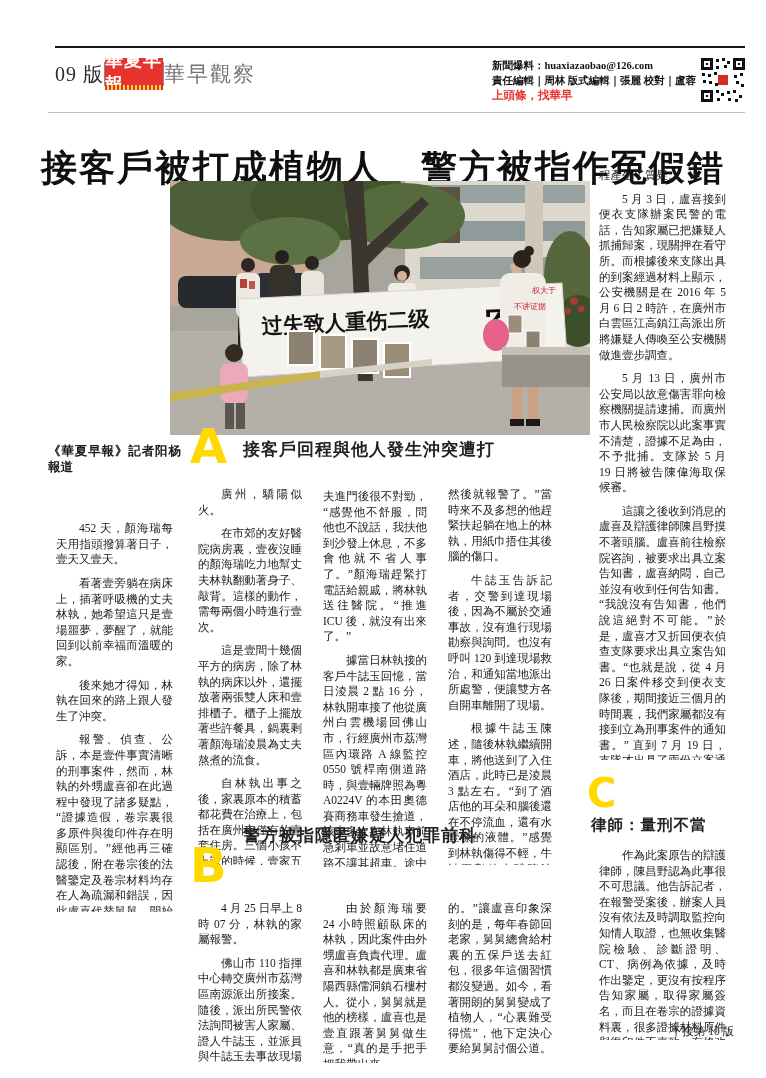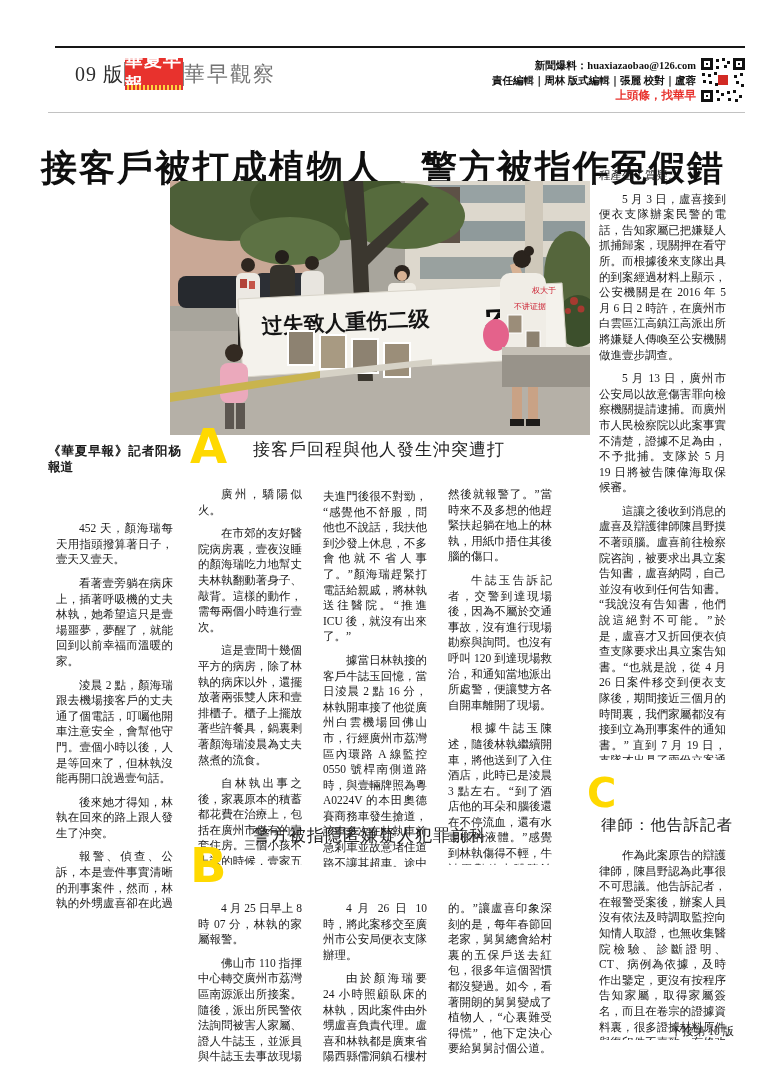--- a/index.html
+++ b/index.html
@@ -3,30 +3,30 @@
 <meta charset="utf-8">
 <style>
   html,body{margin:0;padding:0;background:#ffffff;}
   .page{position:relative;width:766px;height:1078px;background:#fff;overflow:hidden;
         font-family:"Liberation Serif","DejaVu Serif",serif;color:#1a1a1a;}
   .sans{font-family:"Liberation Sans","DejaVu Sans",sans-serif;}
 
   
   .top-rule{position:absolute;left:55px;top:46px;width:690px;height:2px;background:#161616;}
   .hairline{position:absolute;left:48px;top:112px;width:697px;height:1px;background:#c2c2c2;}
-  .header-left{position:absolute;left:75px;top:54px;height:40px;display:flex;align-items:center;}
+  .header-left{position:absolute;left:55px;top:54px;height:40px;display:flex;align-items:center;}
   .page-label{font-size:20px;color:#2d2d2d;letter-spacing:1px;}
   .vbar{width:1px;height:24px;background:#8a8a8a;}
   .logo{display:flex;flex-direction:column;}
   .logo-box{width:58px;height:27px;background:#e8322d;display:flex;align-items:center;justify-content:center;}
   .logo-box span{color:#ffffff;font-weight:bold;font-size:18px;letter-spacing:1px;font-family:"Liberation Serif",serif;}
   .logo-strip{width:58px;height:5px;background:#ffd23d;
     background-image:repeating-linear-gradient(90deg,#d33 0 2px,#ffd23d 2px 4px);}
   .section-name{font-size:21px;color:#737373;letter-spacing:2px;}
-  .header-right{position:absolute;right:70px;top:58px;text-align:right;font-size:10.5px;line-height:15px;color:#111;margin-left:24px;}
+  .header-right{position:absolute;right:70px;top:58px;font-size:10.5px;line-height:15px;color:#111;margin-left:24px;}
   .header-right .l1{font-weight:bold;}
   .header-right .l2{font-weight:bold;}
   .header-right .l3{color:#e8322d;font-weight:bold;font-size:11.5px;font-family:Liberation Serif, serif;}
   .qr{position:absolute;right:20px;top:57px;width:46px;height:46px;}
 
   
   .headline{position:absolute;left:36px;top:120px;width:694px;text-align:center;
     font-weight:700;font-size:36px;letter-spacing:2px;color:#0f0f0f;}
 
   
@@ -35,22 +35,22 @@
   
   .colblock{position:absolute;text-align:justify;font-size:11.5px;line-height:15.6px;overflow:hidden;}
   .para{margin:8px;text-indent:2em;}
   .no-indent-first .para:first-child{text-indent:0;}
   .intro{left:48px;top:440px;width:133px;height:472px;}
   .byline{font-size:12.5px;font-weight:bold;margin:4px 0 46px 0;text-indent:0;}
   .rightcol{left:591px;top:160px;width:143px;height:600px;}
 
   .section-letter{position:absolute;font-family:"DejaVu Sans","Liberation Sans",sans-serif;
     font-weight:900;color:#ffd900;line-height:1;}
-  .section-title{position:absolute;font-weight:400;font-size:17px;letter-spacing:1px;color:#222;
-    font-family:"Liberation Sans","DejaVu Sans",sans-serif;margin-left:10px;}
+  .section-title{position:absolute;font-weight:700;font-size:17px;letter-spacing:1px;color:#222;
+    font-family:"Liberation Sans","DejaVu Sans",sans-serif;}
 
   .secA-letter{left:190px;top:422px;font-size:48px;}
   .secA-title{left:243px;top:438px;}
   .secA-col1{left:190px;top:479px;width:120px;height:386px;}
   .secA-col2{left:315px;top:481px;width:120px;height:386px;}
   .secA-col3{left:440px;top:479px;width:120px;height:386px;}
 
   .secB-letter{left:190px;top:841px;font-size:48px;}
   .secB-title{left:243px;top:824px;}
   .secB-col1{left:190px;top:893px;width:120px;height:170px;}
@@ -215,21 +215,20 @@
         <circle cx="411" cy="128" r="3.5"></circle>
         <circle cx="398" cy="130" r="3"></circle>
       </g>
   </svg>
 
   <div class="colblock intro">
     <p class="byline">《華夏早報》記者阳杨 報道</p>
     <div>
         <p class="para">452 天，顏海瑞每天用指頭撥算著日子，壹天又壹天。</p>
         <p class="para">看著壹旁躺在病床上，插著呼吸機的丈夫林執，她希望這只是壹場噩夢，夢醒了，就能回到以前幸福而溫暖的家。</p>
-        <p class="para">淩晨 2 點，顏海瑞跟去機場接客戶的丈夫通了個電話，叮囑他開車注意安全，會幫他守門。壹個小時以後，人是等回來了，但林執沒能再開口說過壹句話。</p>
         <p class="para">後來她才得知，林執在回來的路上跟人發生了沖突。</p>
         <p class="para">報警、偵查、公訴，本是壹件事實清晰的刑事案件，然而，林執的外甥盧喜卻在此過程中發現了諸多疑點，“證據造假，卷宗裏很多原件與復印件存在明顯區別。”經他再三確認後，附在卷宗後的法醫鑒定及卷宗材料均存在人為疏漏和錯誤，因此盧喜代替舅舅，開始了壹場漫長的投訴路。</p>
       </div>
   </div>
 
   <div class="colblock rightcol no-indent-first">
       <p class="para">程產生了質疑。</p>
       <p class="para">5 月 3 日，盧喜接到便衣支隊辦案民警的電話，告知家屬已把嫌疑人抓捕歸案，現關押在看守所。而根據後來支隊出具的到案經過材料上顯示，公安機關是在 2016 年 5 月 6 日 2 時許，在廣州市白雲區江高鎮江高派出所將嫌疑人傳喚至公安機關做進壹步調查。</p>
       <p class="para">5 月 13 日，廣州市公安局以故意傷害罪向檢察機關提請逮捕。而廣州市人民檢察院以此案事實不清楚，證據不足為由，不予批捕。支隊於 5 月 19 日將被告陳偉海取保候審。</p>
       <p class="para">這讓之後收到消息的盧喜及辯護律師陳昌野摸不著頭腦。盧喜前往檢察院咨詢，被要求出具立案告知書，盧喜納悶，自己並沒有收到任何告知書。“我說沒有告知書，他們說這絕對不可能。”於是，盧喜才又折回便衣偵查支隊要求出具立案告知書。“也就是說，從 4 月 26 日案件移交到便衣支隊後，期間接近三個月的時間裏，我們家屬都沒有接到立為刑事案件的通知書。” 直到 7 月 19 日，支隊才出具了兩份立案通知書，但要求盧喜倒簽日期為 4 月 28 日。此舉被盧喜拒絕，“什麽時候拿到的立案通知書就該簽什麽時候的日期。”隨後，支隊又出具了兩份簽名及日期均為空白的立案告知書，遭到盧喜的爭辯之後，這才出具了兩份日期為 2016 年 7 月 20 日簽收的告知書。</p>
@@ -254,28 +253,27 @@
       <p class="para">根據牛誌玉陳述，隨後林執繼續開車，將他送到了入住酒店，此時已是淩晨 3 點左右。“到了酒店他的耳朵和腦後還在不停流血，還有水壹樣的液體。”感覺到林執傷得不輕，牛誌玉勸他去醫院治療，遭到了林執的拒絕。雖然感覺林執當時反應有點遲鈍，但是意識還算清醒，牛誌玉索性也沒再多說。“直到早上 6 點，接到林執家人的電話稱他被送到醫院搶救，我才知道出大事了。馬上打車趕過去，將事情的經過告訴了他的家屬。”誰也不知道，送完牛誌玉到賓館之後，是怎樣自己開車回家的。</p>
     </div>
 
   <div class="section-letter secB-letter">B</div>
   <div class="section-title secB-title">警方被指隱匿嫌疑人犯罪前科</div>
   <div class="colblock secB-col1">
       <p class="para">4 月 25 日早上 8 時 07 分，林執的家屬報警。</p>
       <p class="para">佛山市 110 指揮中心轉交廣州市荔灣區南源派出所接案。隨後，派出所民警依法詢問被害人家屬、證人牛誌玉，並派員與牛誌玉去事故現場進行現場勘查搜索證物，提取物證（地面血跡及沾有原告血跡的紙巾），由於案情重大，</p>
     </div>
   <div class="colblock secB-col2">
-      <p class="para">4 月 26 日 10 時，將此案移交至廣州市公安局便衣支隊辦理。</p>
       <p class="para">由於顏海瑞要 24 小時照顧臥床的林執，因此案件由外甥盧喜負責代理。盧喜和林執都是廣東省陽西縣儒洞鎮石樓村人。從小，舅舅就是他的榜樣，盧喜也是壹直跟著舅舅做生意，“真的是手把手把我帶出來</p>
     </div>
   <div class="colblock secB-col3 no-indent-first">
       <p class="para">的。”讓盧喜印象深刻的是，每年春節回老家，舅舅總會給村裏的五保戶送去紅包，很多年這個習慣都沒變過。如今，看著開朗的舅舅變成了植物人，“心裏難受得慌”，他下定決心要給舅舅討個公道。</p>
       <p class="para">而也是從這時候開始，壹件件蹊蹺事情的發生，讓盧喜開始對案件偵查過</p>
     </div>
 
   <div class="section-letter secC-letter">C</div>
-  <div class="section-title secC-title">律師：他告訴記者</div>
+  <div class="section-title secC-title">律師：量刑不當</div>
   <div class="colblock secC-paras">
       <p class="para">作為此案原告的辯護律師，陳昌野認為此事很不可思議。他告訴記者，在報警受案後，辦案人員沒有依法及時調取監控向知情人取證，也無收集醫院檢驗、診斷證明、CT、病例為依據，及時作出鑒定，更沒有按程序告知家屬，取得家屬簽名，而且在卷宗的證據資料裏，很多證據材料原件與復印件不壹致，有修改痕跡。“例如涉案人員查詢情況登記表裏，壹份電腦打印的綜合查詢違法記錄裏標註了陳偉海曾經有勞教記錄，而另壹份手寫的卻抹去了犯罪前科的記錄。兩份文件竟蓋印了復印件與原件壹致的章。”</p>
     </div>
   <div class="continuation">下接第 10 版</div>
 
 </div>
 
 </body></html>

